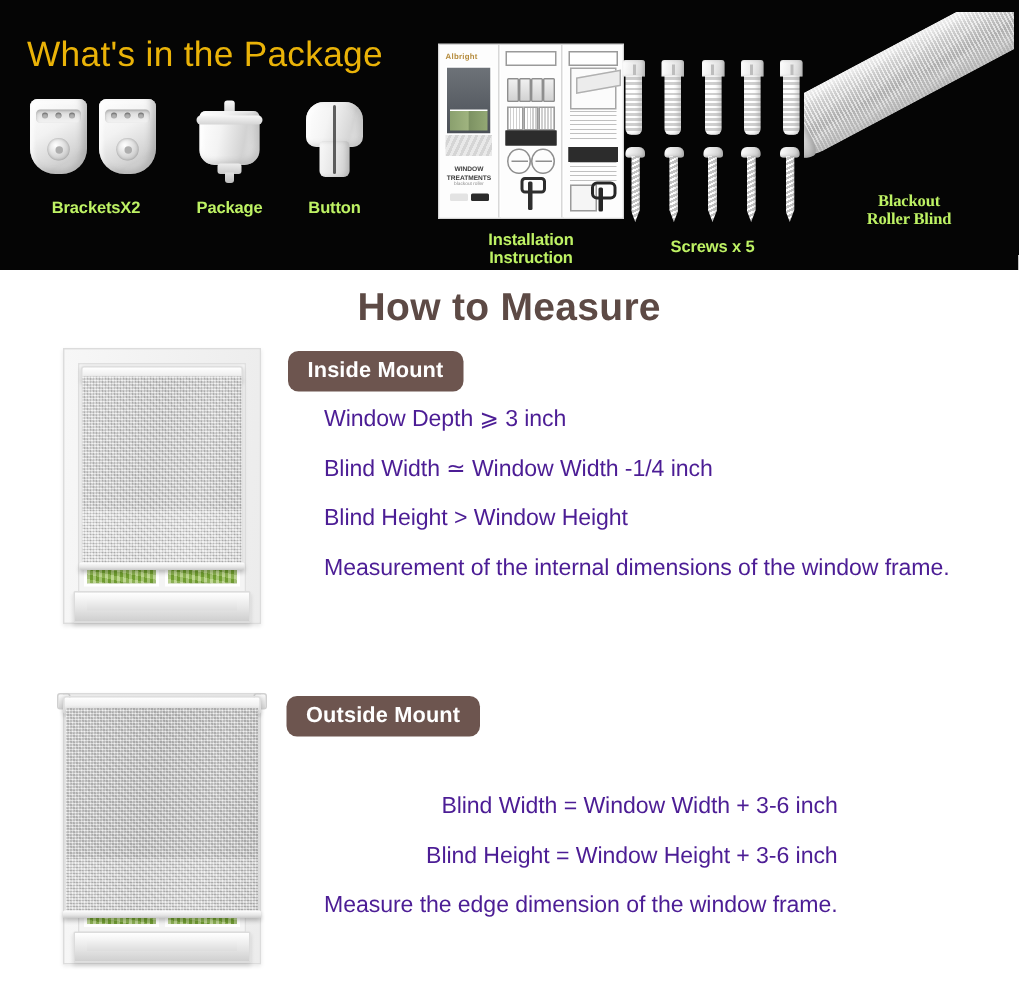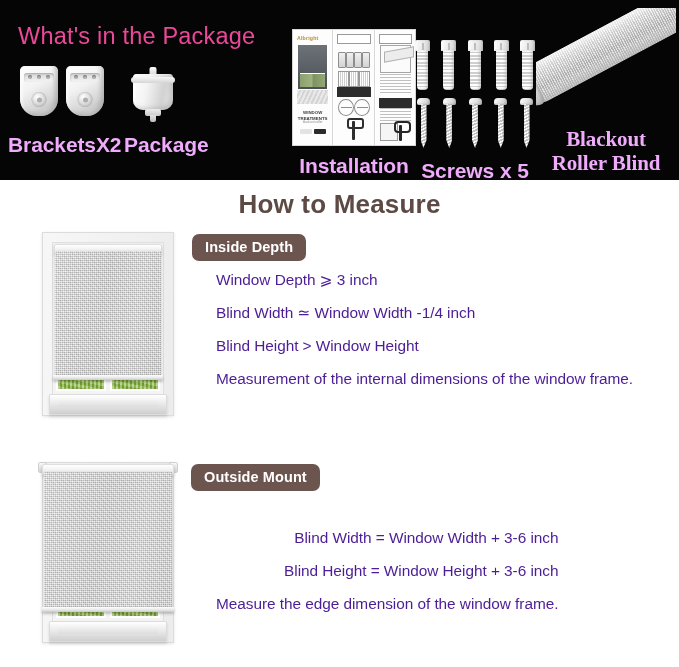--- a/index.html
+++ b/index.html
@@ -13,26 +13,26 @@
   .page{position:relative;width:679px;height:667px;}
 
   
   .package-section{
     position:absolute;left:0;top:0;width:679px;height:180px;
     background:#050505;overflow:hidden;
   }
   .package-title{
     position:absolute;left:18px;top:23px;
     font-size:23.5px;font-weight:400;letter-spacing:.2px;
-    color:#ec4899;white-space:nowrap;
+    color:#eab308;white-space:nowrap;
   }
 
   .pkg-item{position:absolute;text-align:center;}
   .pkg-label{
-    color:#f0abfc;font-size:21px;font-weight:700;line-height:1.12;
+    color:#bef264;font-size:11px;font-weight:700;line-height:1.12;
     letter-spacing:-.1px;white-space:pre-line;
   }
 
   
   .brackets{left:8px;top:62px;width:112px;}
   .bracket-row{position:relative;height:60px;}
   .bracket{
     position:absolute;top:4px;width:38px;height:50px;
     border-radius:5px 5px 17px 17px;
     background:linear-gradient(150deg,#ffffff 0%,#f2f2f2 40%,#cfcfcf 78%,#e8e8e8 100%);
@@ -402,20 +402,28 @@
     <div class="pkg-item clutch">
       <div class="clutch-art">
         <span class="clutch-stem"></span>
         <span class="clutch-body"></span>
         <span class="clutch-foot"></span>
         <span class="clutch-pin"></span>
       </div>
       <div class="pkg-label">Package</div>
     </div>
 
+    <div class="pkg-item button-item">
+      <div class="button-art">
+        <span class="button-head"></span>
+        <span class="button-neck"></span>
+        <span class="button-slit"></span>
+      </div>
+      <div class="pkg-label">Button</div>
+    </div>
 
     <div class="pkg-item leaflet">
       <div class="leaflet-art">
         <div class="lf-panel">
           <span class="lf-logo">Albright</span>
           <span class="lf-photo"></span>
           <span class="lf-floor"></span>
           <span class="lf-brand" style="white-space:pre-line;">WINDOW
 TREATMENTS</span>
           <span class="lf-brandsub">blackout roller</span>
@@ -546,21 +554,21 @@
       </div>
       <div class="sill"></div>
     </div>
     <span class="side-bracket sb-l"></span>
     <span class="side-bracket sb-r"></span>
     <span class="headrail"></span>
     <span class="fabric"></span>
     <span class="bottombar"></span>
   </div>
 
-  <div class="mount-badge badge-inside">Inside Depth</div>
+  <div class="mount-badge badge-inside">Inside Mount</div>
   <div class="mount-lines lines-inside">
     <p>Window Depth  ⩾ 3 inch</p>
     <p>Blind Width ≃ Window Width -1/4 inch</p>
     <p>Blind Height &gt; Window Height</p>
     <p class="wrap">Measurement of the internal dimensions of the window frame.</p>
   </div>
 
   <div class="mount-badge badge-outside">Outside Mount</div>
   <div class="mount-lines lines-outside">
     <p>Blind Width = Window Width + 3-6 inch</p>

